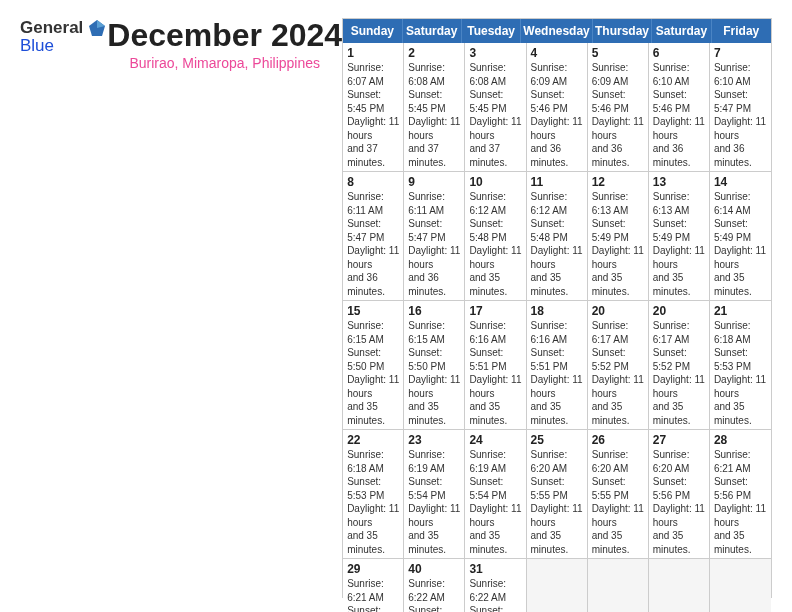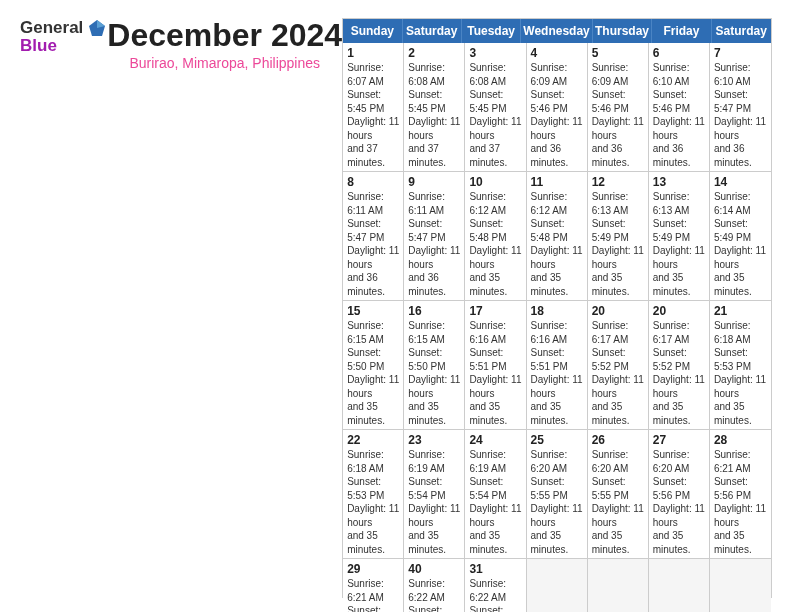--- a/index.html
+++ b/index.html
@@ -33,22 +33,22 @@
       align-items: center;
       gap: 2px;
     }
     .logo-general {
       font-size: 17px;
       font-weight: bold;
       color: #333;
     }
     .logo-blue {
       font-size: 17px;
-      font-weight: bold;
-      color: #a21caf;
+      font-weight: normal;
+      color: #1d4ed8;
     }
     .logo-icon {
       width: 20px;
       height: 20px;
       margin-left: 2px;
     }
     .title-block {
       text-align: center;
     }
     .month-title {
@@ -139,22 +139,22 @@
     </div>
   </div>
 
   <div class="calendar">
     <div class="cal-header">
     <div class="cal-header-cell">Sunday</div>
         <div class="cal-header-cell">Saturday</div>
         <div class="cal-header-cell">Tuesday</div>
         <div class="cal-header-cell">Wednesday</div>
         <div class="cal-header-cell">Thursday</div>
+        <div class="cal-header-cell">Saturday</div>
         <div class="cal-header-cell">Friday</div>
-        <div class="cal-header-cell">Saturday</div>
       </div>
     <div class="cal-body">
     <div class="cal-row">
           <div class="cal-cell">
             <span class="day-num">1</span>
             <div class="cell-text" style="white-space: pre-line;">Sunrise: 6:07 AM
 Sunset: 5:45 PM
 Daylight: 11 hours
 and 37 minutes.</div>
           </div>

